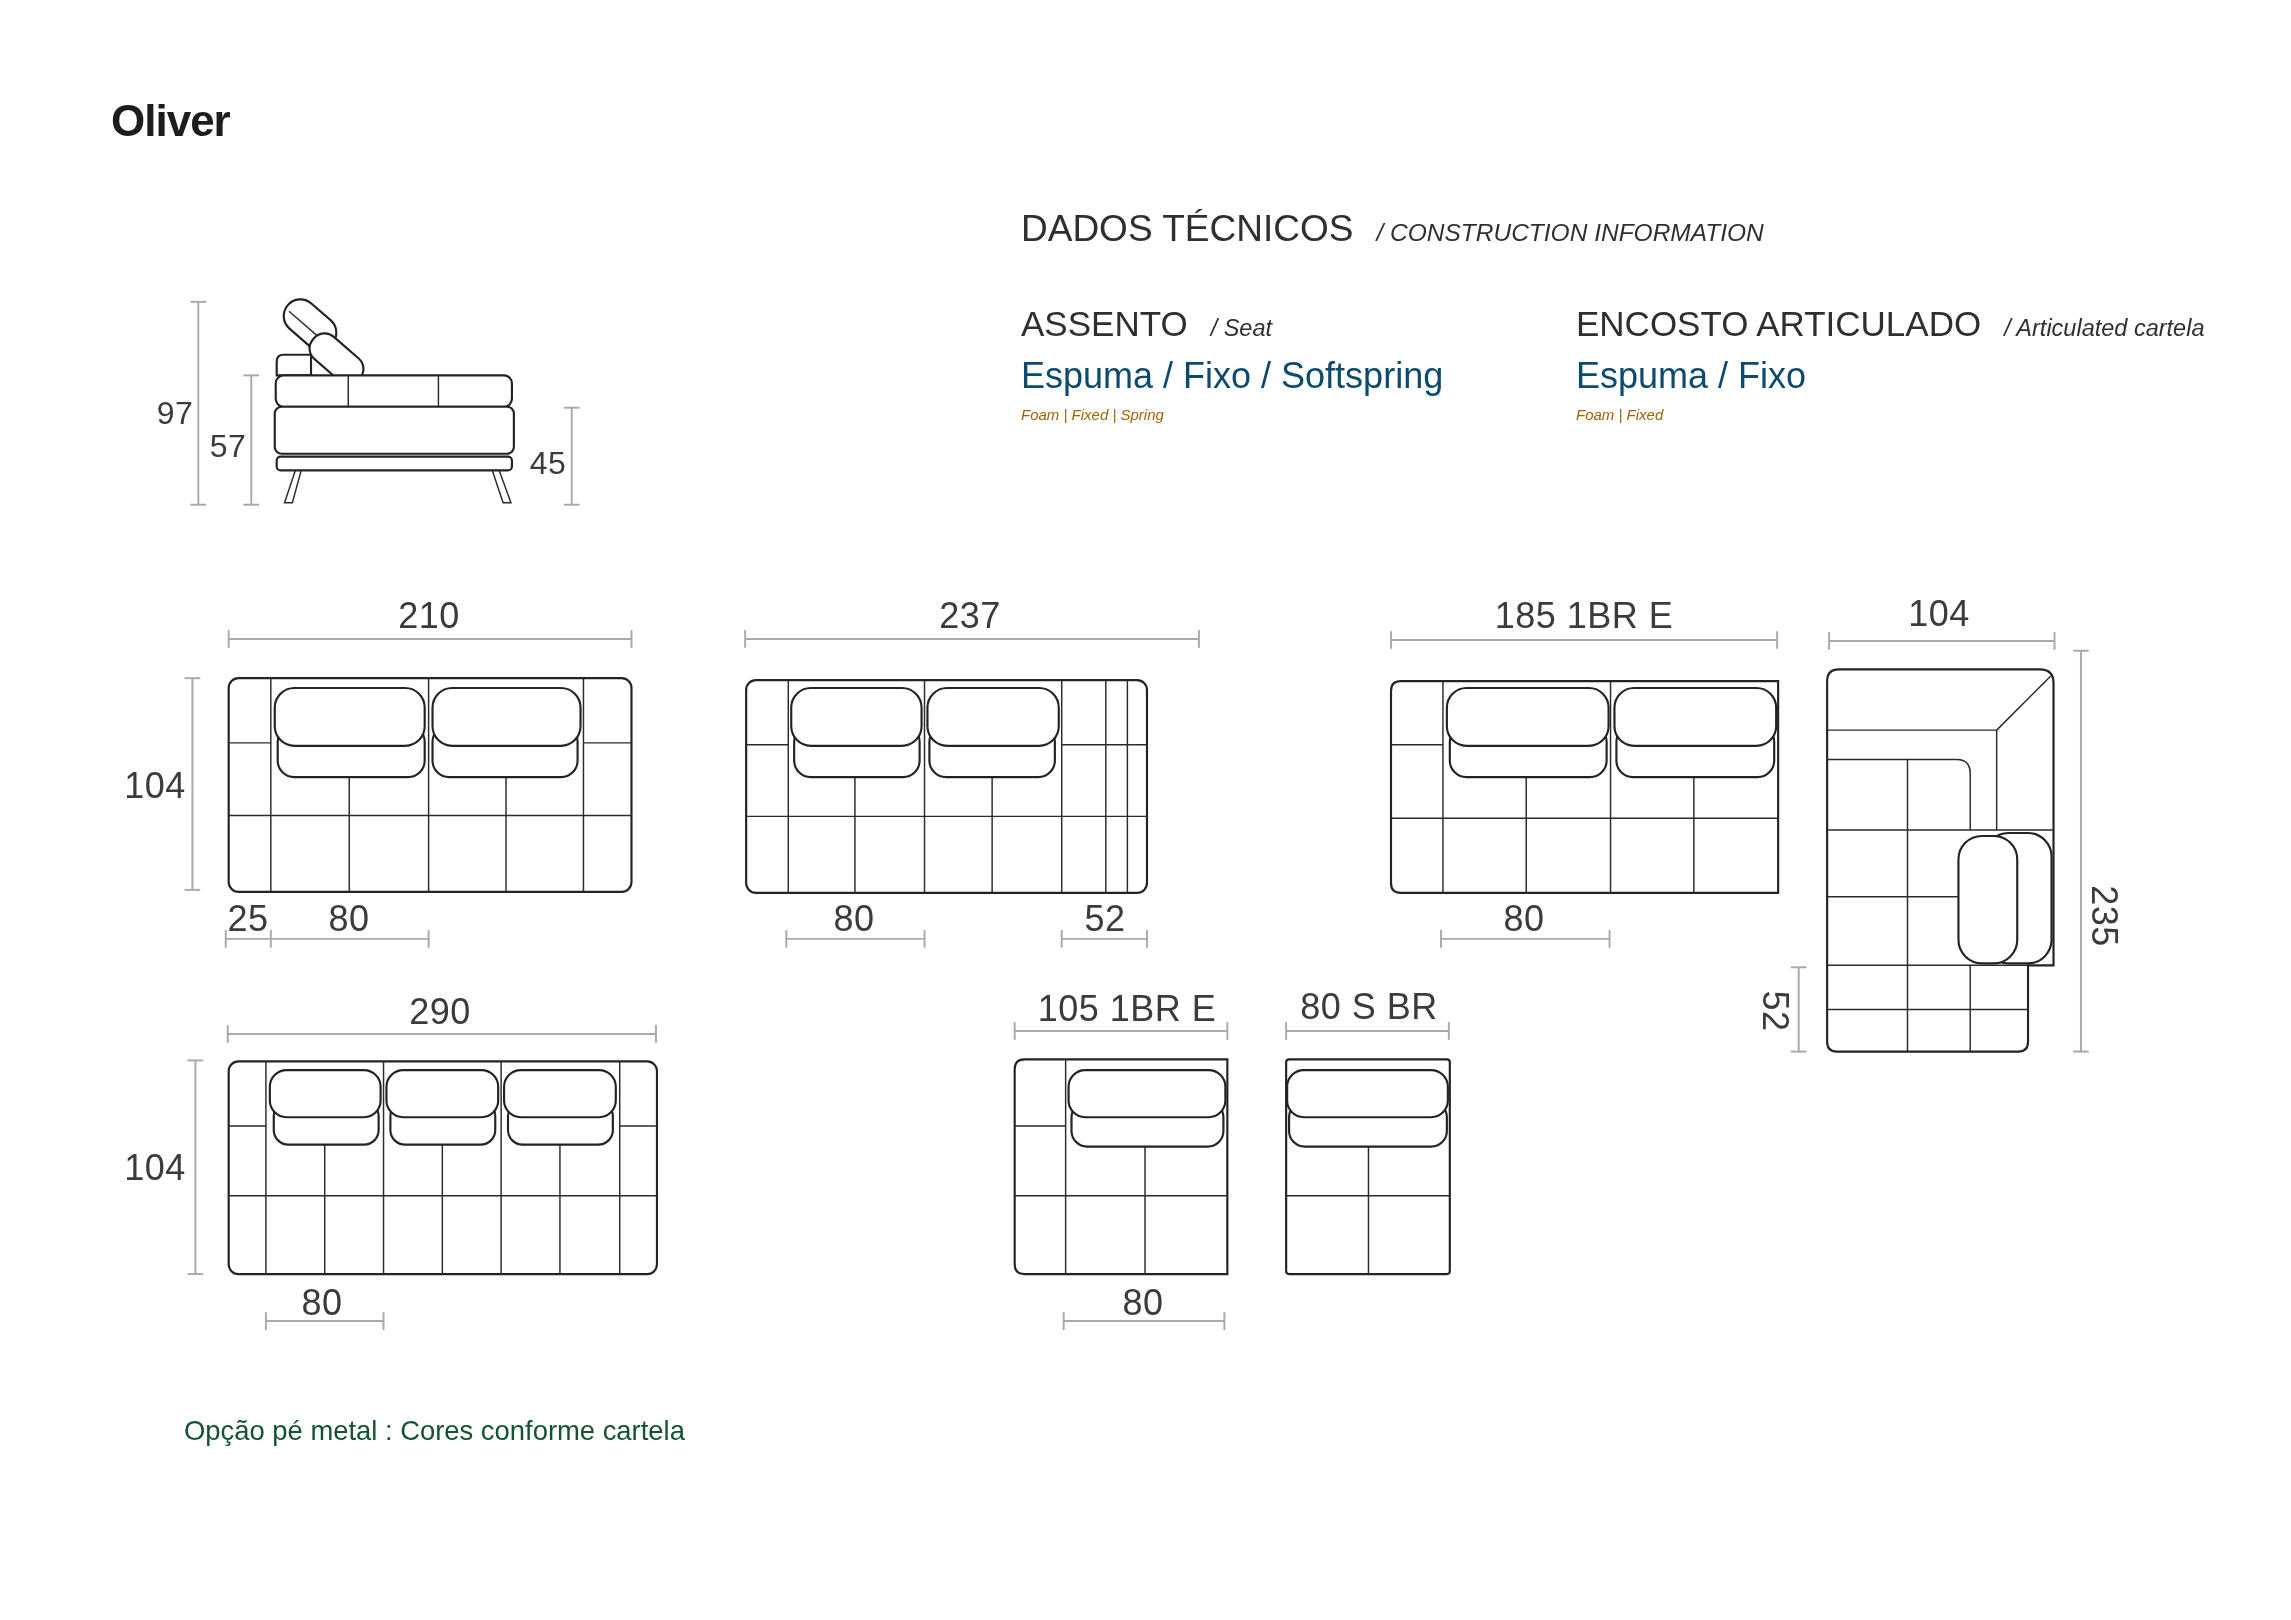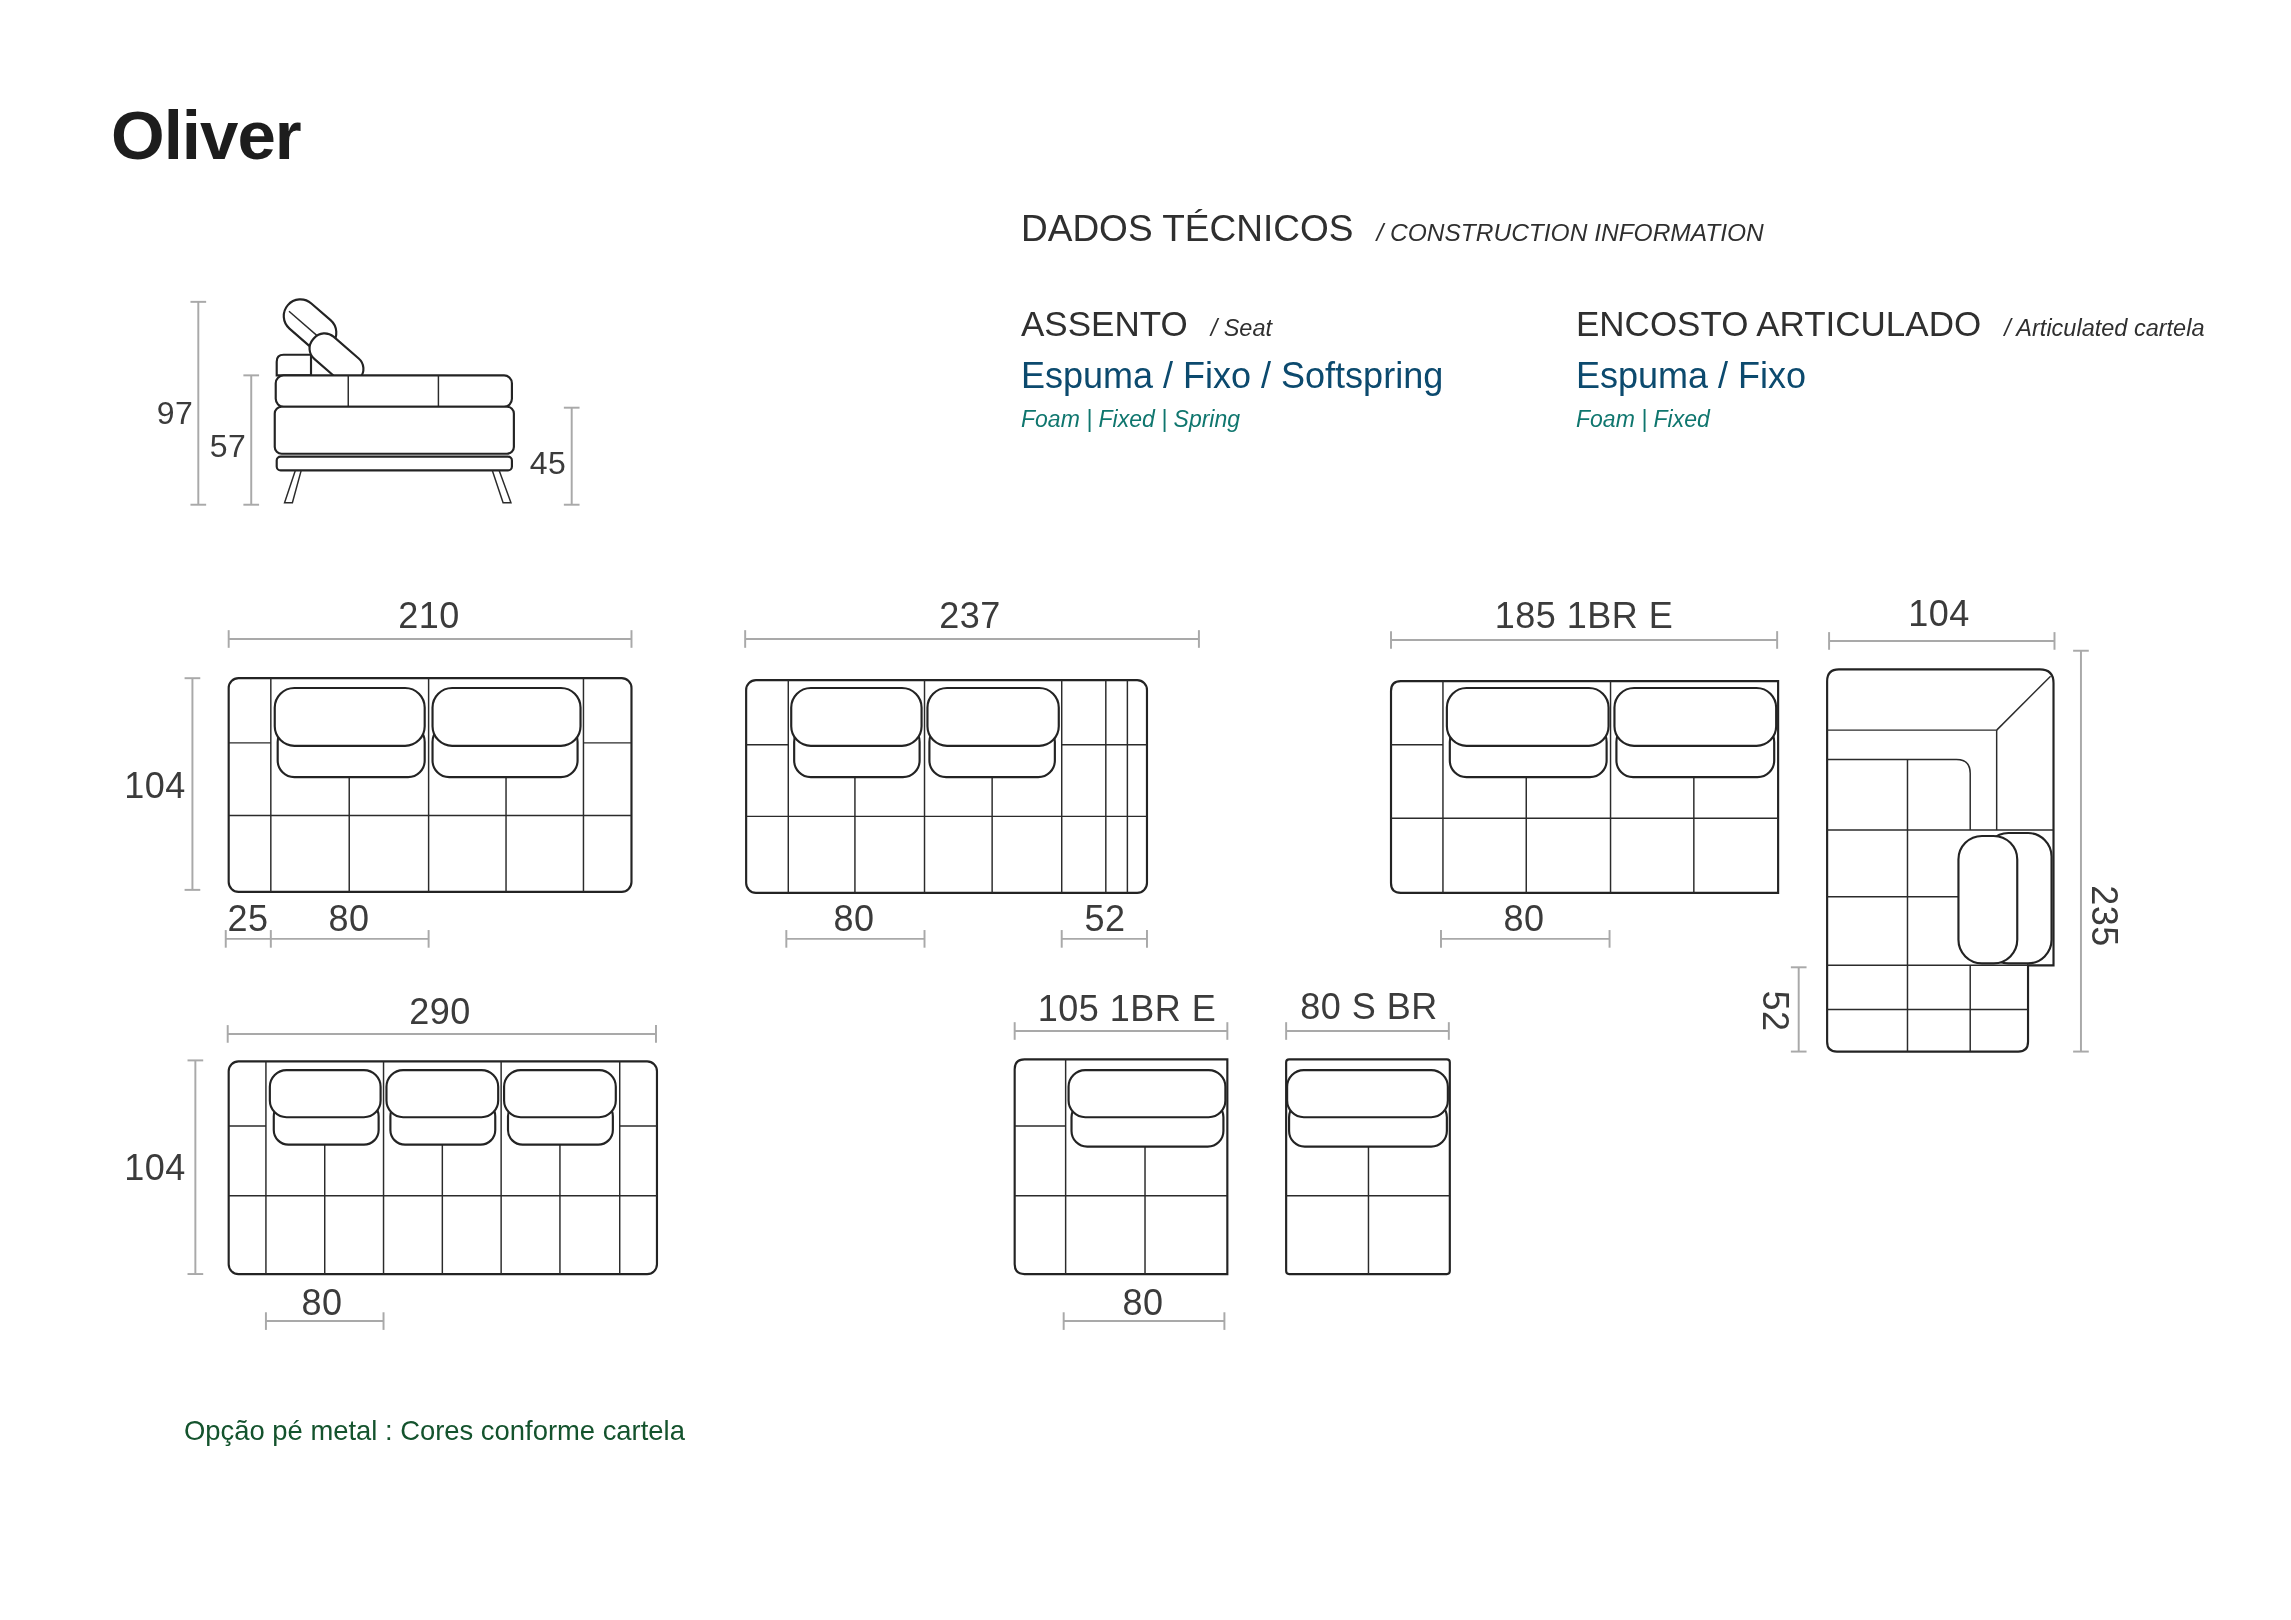--- a/index.html
+++ b/index.html
@@ -24,29 +24,29 @@
     font-size:36px;
     color:#3b3b3b;
     white-space:nowrap;
     letter-spacing:0.5px;
   }
   .lbl.small{font-size:32px;}
   .lbl.rot{transform:translate(-50%,-50%) rotate(90deg);}
   
   .title{
     position:absolute;left:111px;top:96px;
-    font-size:69px;font-weight:700;color:#1d1d1d;letter-spacing:-1px;
+    font-size:44px;font-weight:700;color:#1d1d1d;letter-spacing:-1px;
   }
   .hrow{position:absolute;display:flex;align-items:baseline;gap:23px;white-space:nowrap;color:#2f2f2f;}
   .h-pt{font-size:37px;}
   .h-en{font-size:24.5px;font-style:italic;}
   .sec-pt{font-size:35px;}
   .sec-en{font-size:23.5px;font-style:italic;}
   .spec-pt{position:absolute;font-size:36px;color:#0c4a6e;white-space:nowrap;}
-  .spec-en{position:absolute;font-size:23px;font-style:italic;color:#0f766e;white-space:nowrap;}
+  .spec-en{position:absolute;font-size:15px;font-style:italic;color:#a16207;white-space:nowrap;}
   .footnote{position:absolute;left:184px;top:1415px;font-size:27.4px;color:#14532d;white-space:nowrap;}
 </style>
 </head>
 <body>
 
 <div class="page">
 
   <svg class="art" width="2292" height="1620" viewBox="0 0 2338 1653">
 
     <g>

